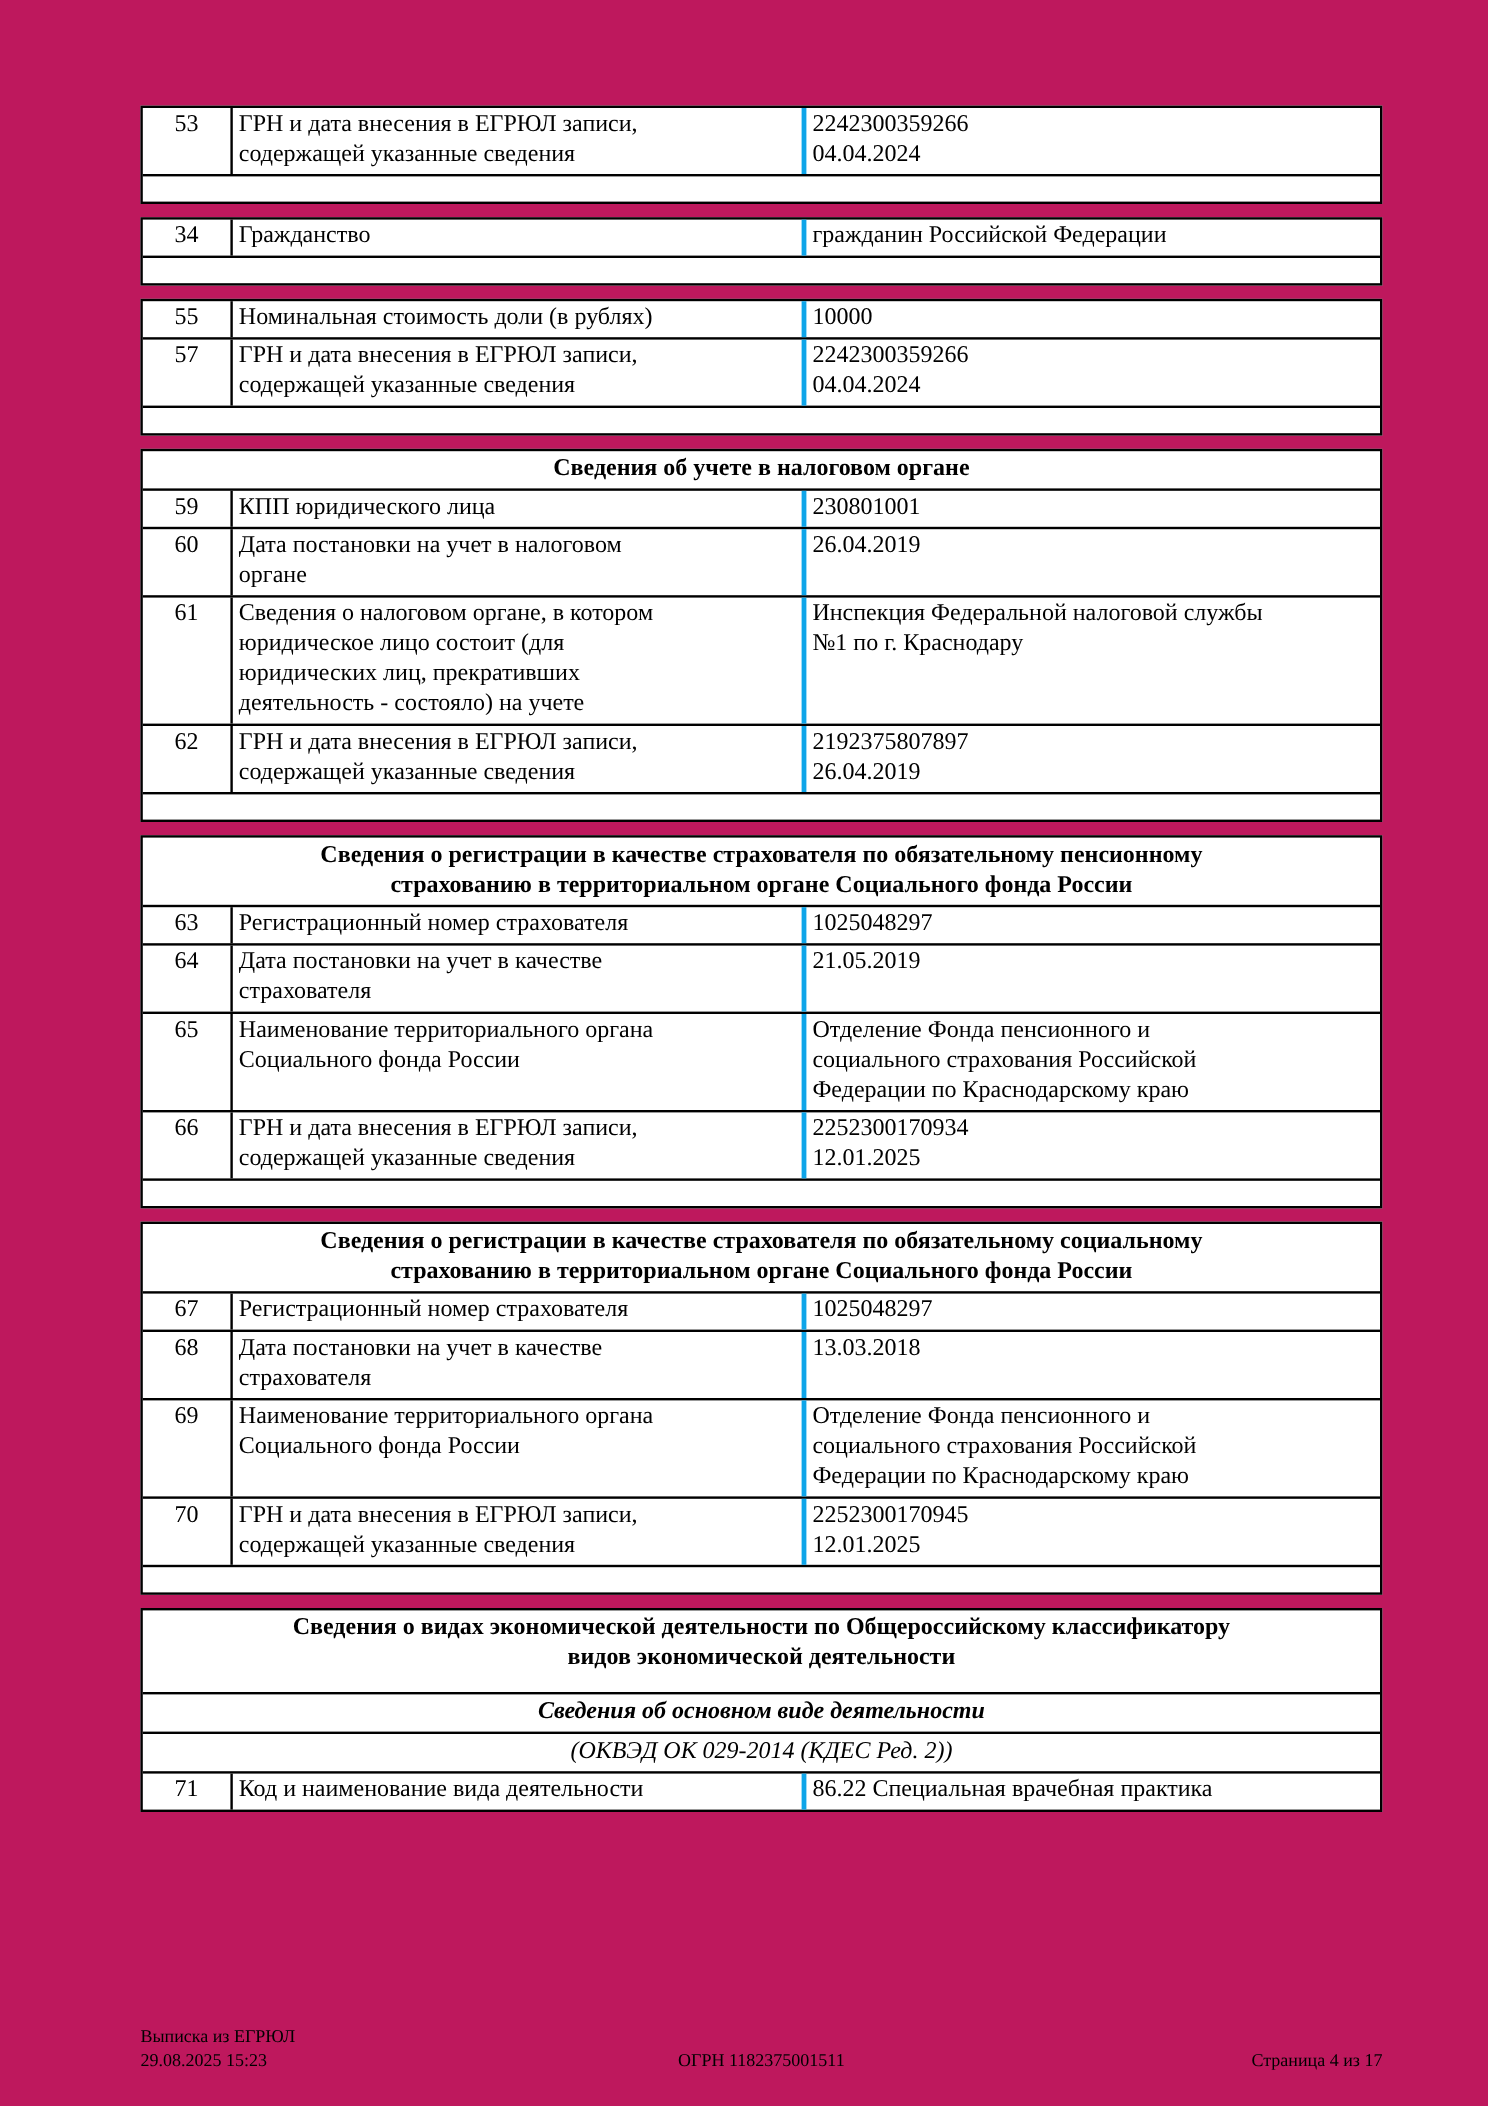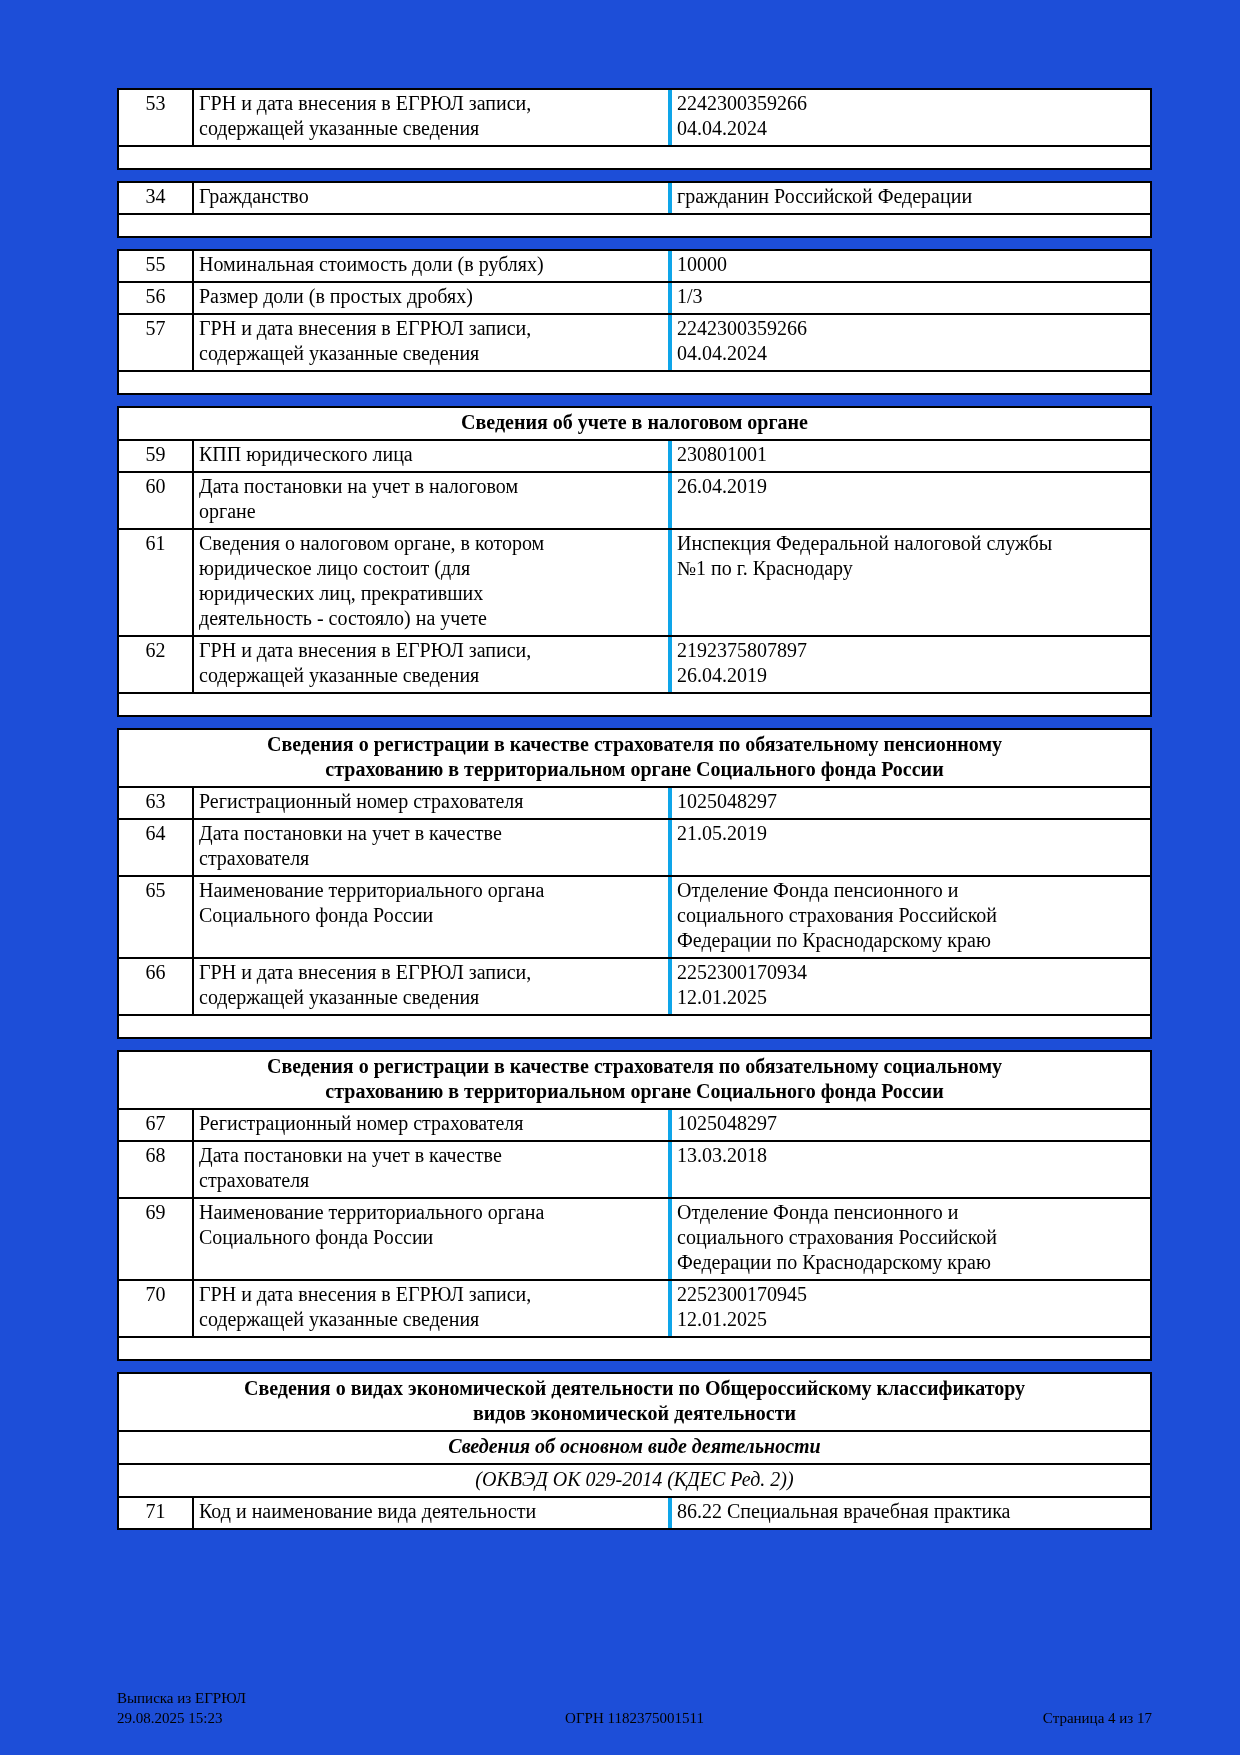--- a/index.html
+++ b/index.html
@@ -3,33 +3,33 @@
 <meta charset="utf-8">
 <style>
   * { margin: 0; padding: 0; box-sizing: border-box; }
   html, body { background: #ffffff; }
   body {
     width: 1240px; height: 1755px;
     position: relative;
     font-family: "Liberation Serif", "DejaVu Serif", serif;
     color: #000000;
   }
-  .page { position: absolute; inset: 0; background: #1d4ed8; overflow: hidden; padding-left: 28px; }
+  .page { position: absolute; inset: 0; background: #be185d; overflow: hidden; padding-left: 28px; }
 
   .table-area { position: absolute; left: 117px; top: 88px; width: 1035px; }
 
   .block { border: 2px solid #000000; margin-bottom: 11px; background: #ffffff; }
   .block > * + * { border-top: 2px solid #000000; }
 
   .hrow {
     text-align: center; font-weight: bold;
     font-size: 20px; line-height: 25px;
     padding: 2px 10px 4px; white-space: pre-line;
   }
-  .hrow.bi { font-style: italic; }
+  .hrow.bi { font-style: italic; margin-top: 12px; }
   .hrow.i  { font-style: italic; font-weight: normal; }
 
   .row { display: flex; align-items: stretch; }
   .cell { font-size: 20px; line-height: 25px; padding: 1px 6px 4px; }
   .cell.num   { flex: 0 0 75px; text-align: center; border-right: 2px solid #000000; padding-left: 2px; padding-right: 2px; }
   .cell.label { flex: 0 0 478px; border-right: 4px solid #0ea5e9; padding-left: 5px; white-space: pre-line; }
   .cell.value { flex: 1 1 auto; padding-left: 5px; white-space: pre-line; }
 
   .spacer { height: 23px; }
 
@@ -61,25 +61,20 @@
           <div class="cell label">Гражданство</div>
           <div class="cell value">гражданин Российской Федерации</div>
         </div>
         <div class="spacer"></div>
       </div>
       <div class="block">
         <div class="row">
           <div class="cell num">55</div>
           <div class="cell label">Номинальная стоимость доли (в рублях)</div>
           <div class="cell value">10000</div>
-        </div>
-        <div class="row">
-          <div class="cell num">56</div>
-          <div class="cell label">Размер доли (в простых дробях)</div>
-          <div class="cell value">1/3</div>
         </div>
         <div class="row">
           <div class="cell num">57</div>
           <div class="cell label">ГРН и дата внесения в ЕГРЮЛ записи,
 содержащей указанные сведения</div>
           <div class="cell value">2242300359266
 04.04.2024</div>
         </div>
         <div class="spacer"></div>
       </div>

